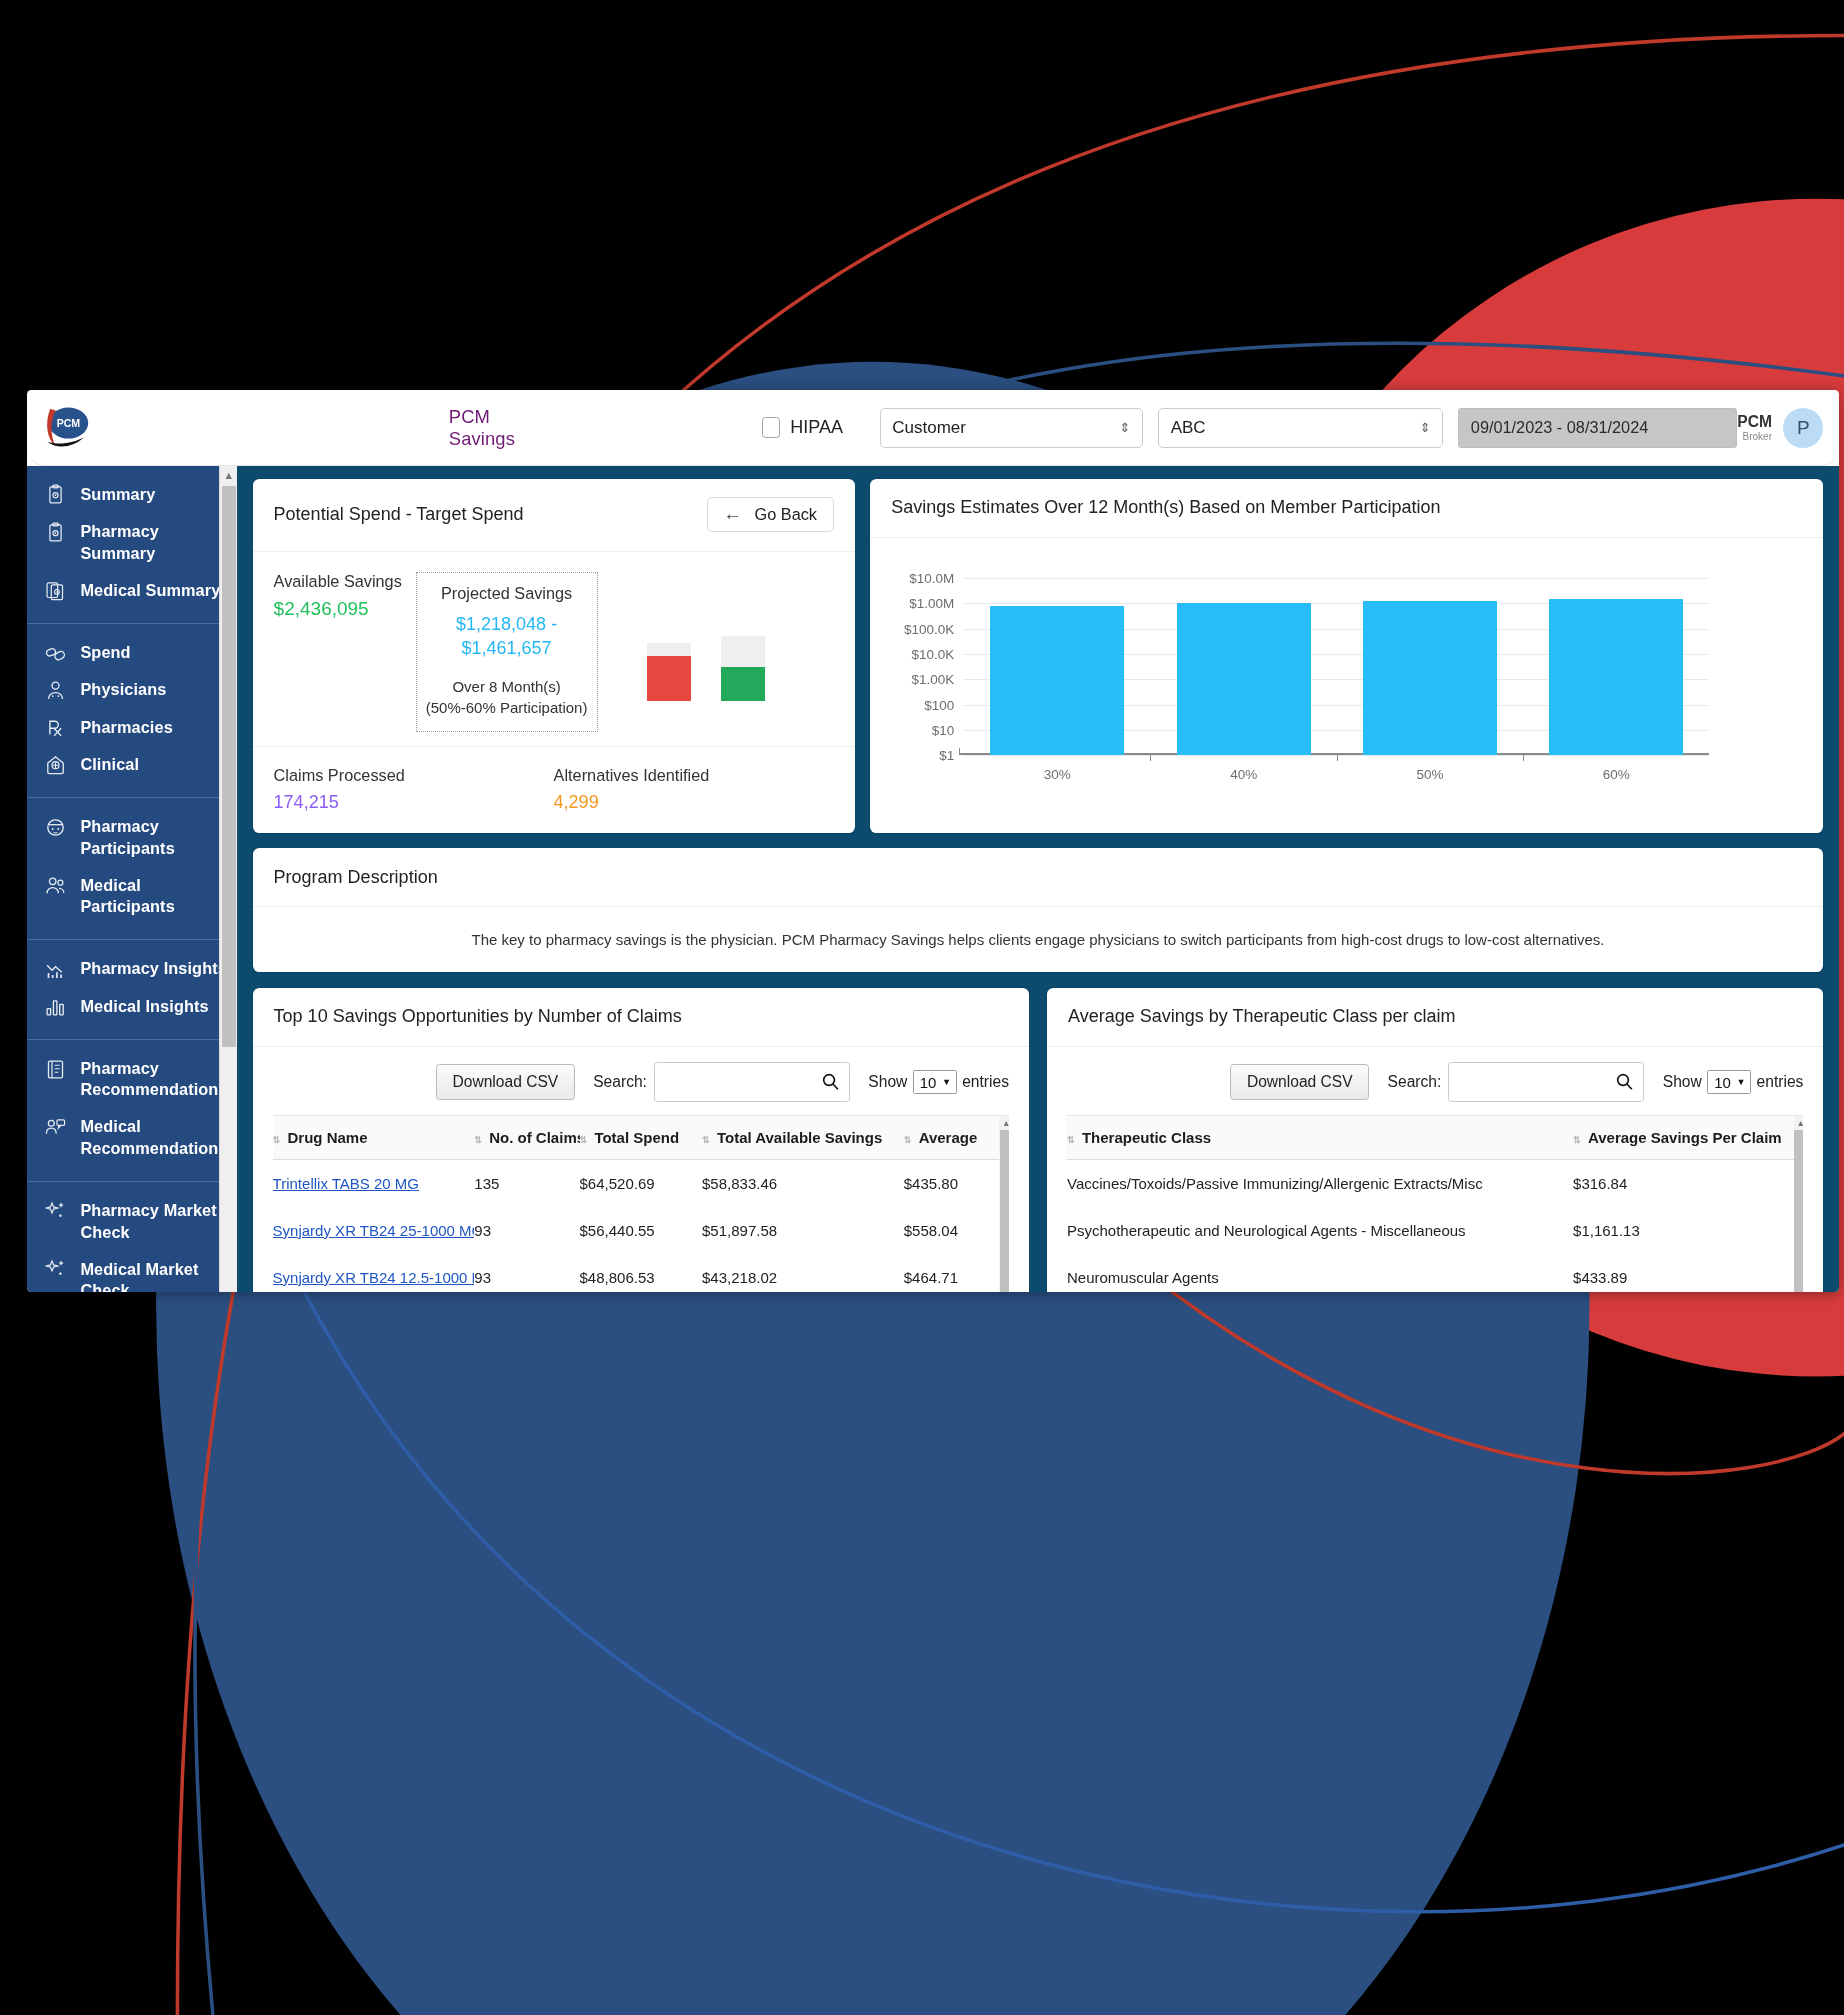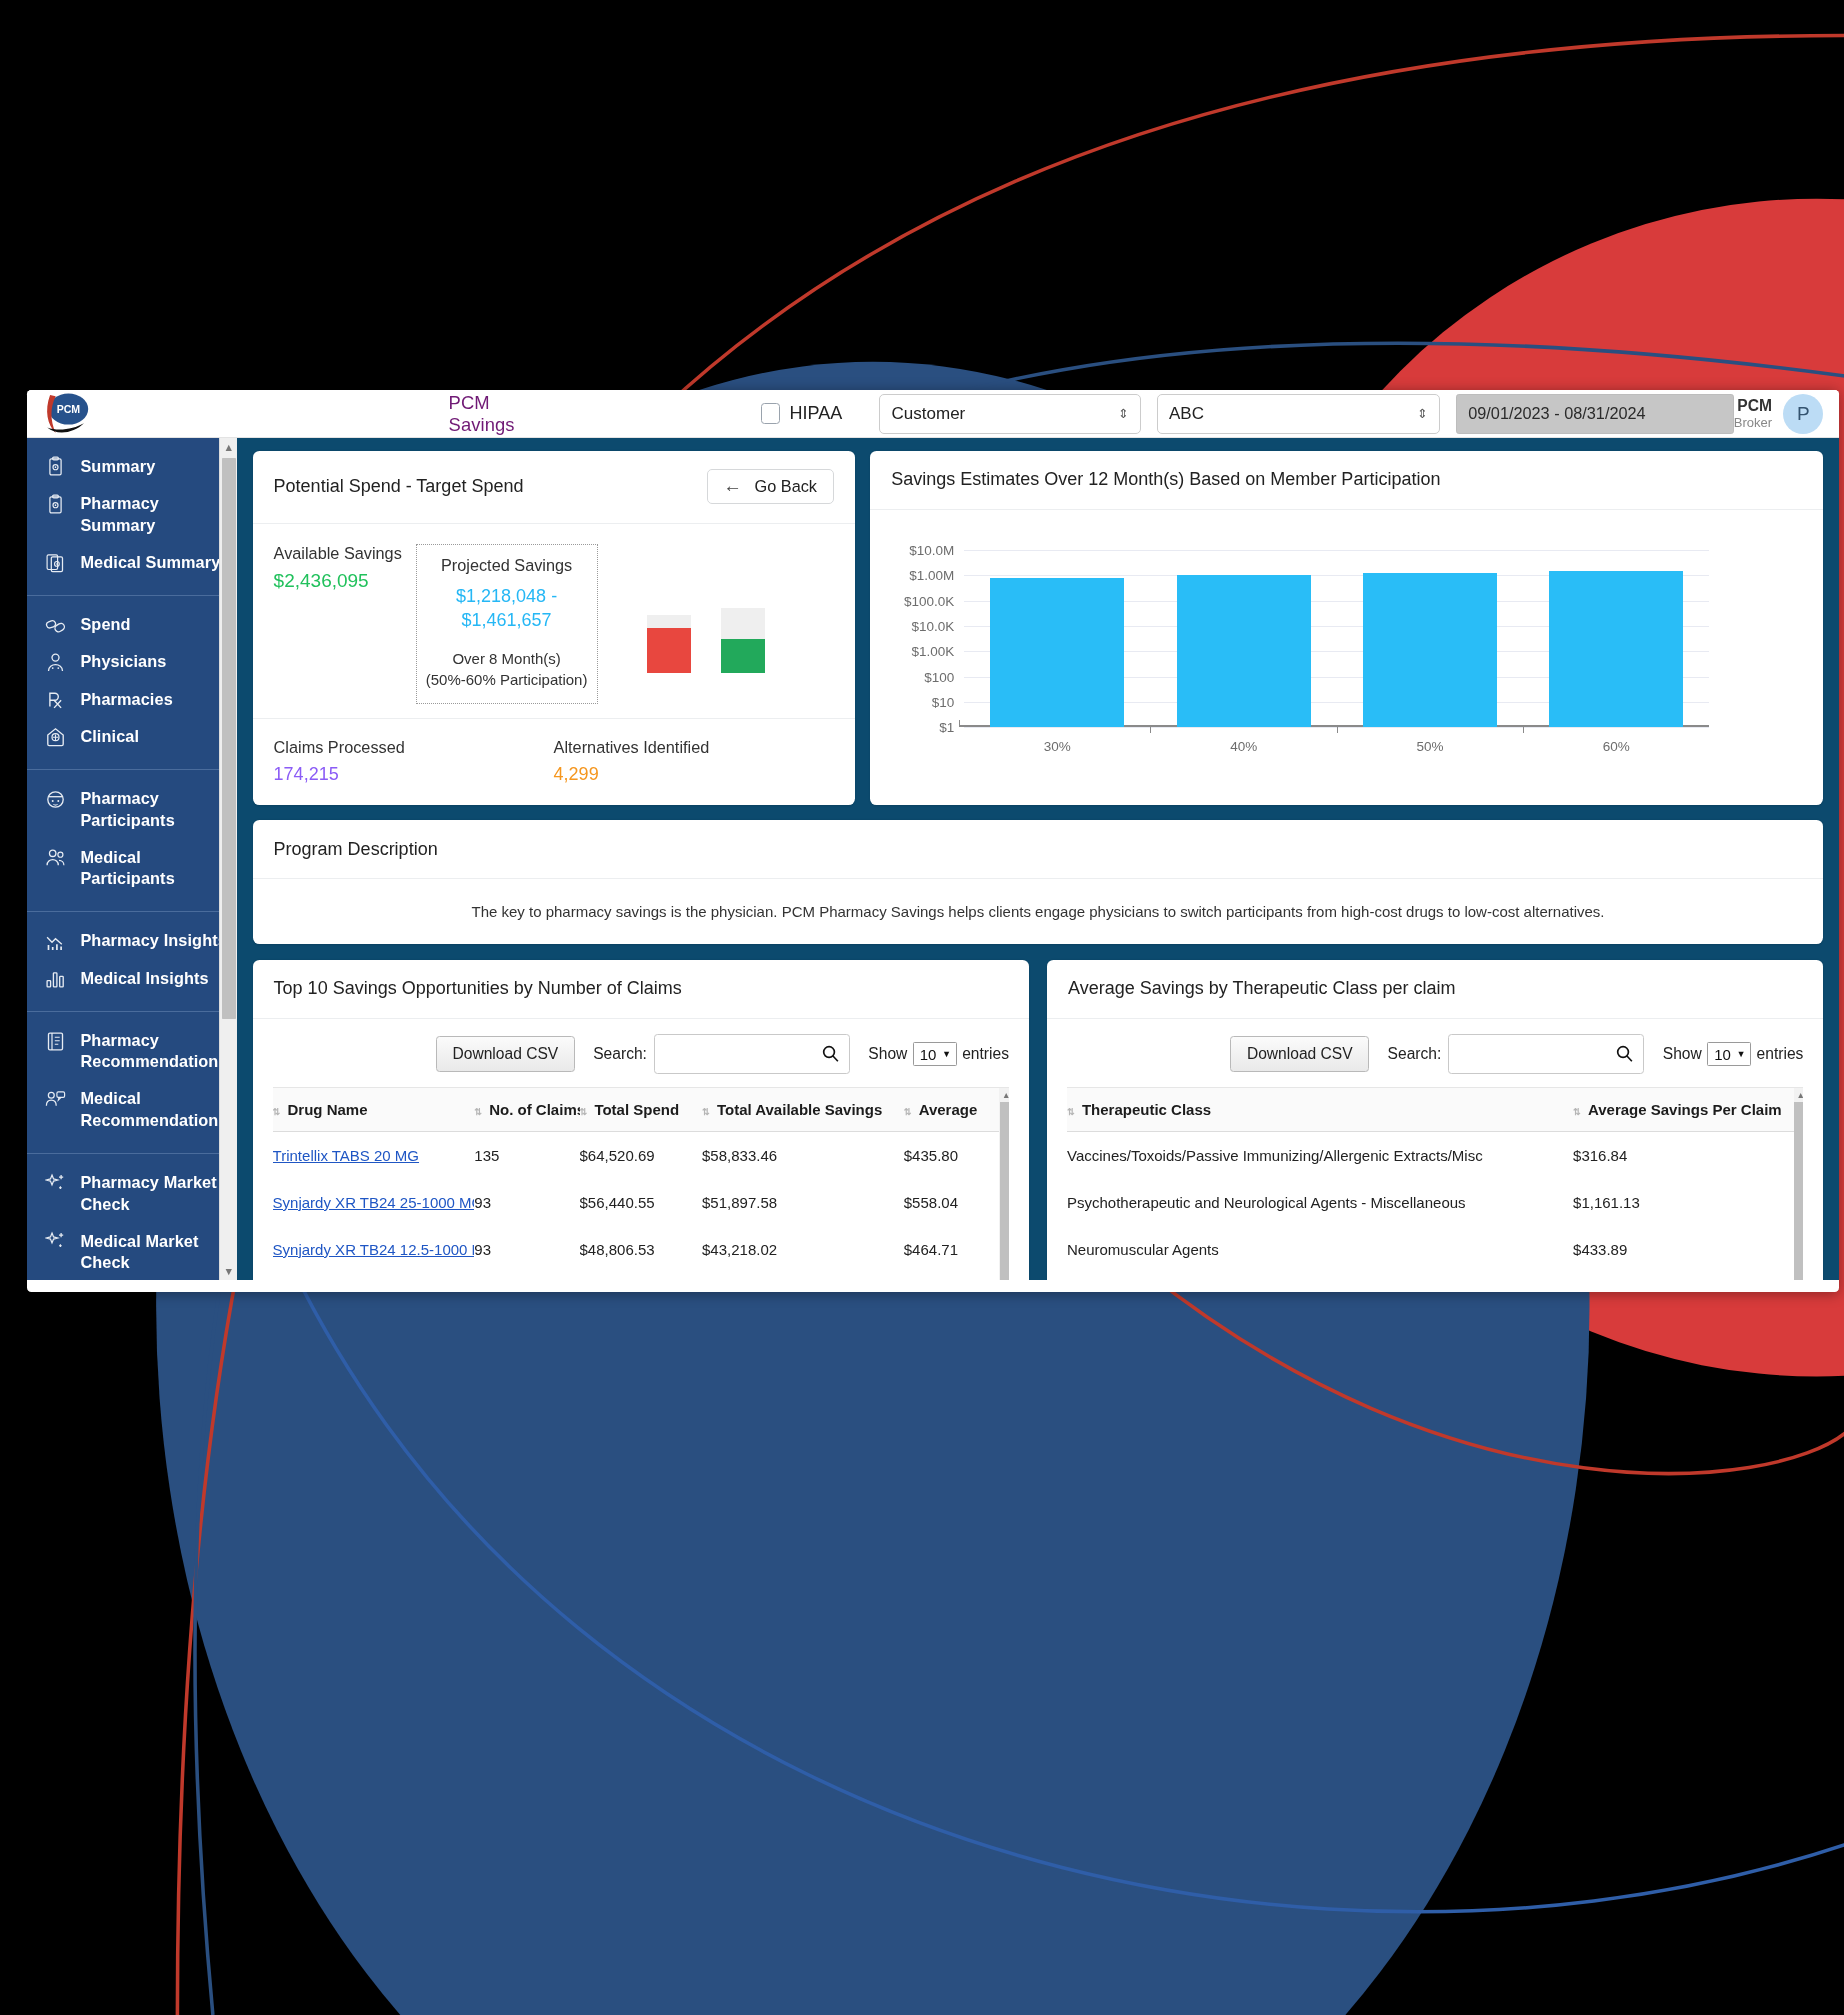--- a/index.html
+++ b/index.html
@@ -19,22 +19,22 @@
     width:1812px; height:902px;
     z-index:5;
     background:#fff;
     border-radius:4.3px;
     overflow:hidden;
     box-shadow:0 1.4px 12.8px rgba(0,0,0,.35);
   }
 
   
   .topbar {
-    height:48px; background:#fff; display:flex; align-items:center;
-    border-bottom:0.7px solid #e3e3e3; position:relative;
+    height:76px; background:#fff; display:flex; align-items:center;
+    border-bottom:0.7px solid #e3e3e3; position:relative;border-radius:18px;
   }
   .logo-wrap { width:85px; display:flex; align-items:center; justify-content:center; }
   .logo { width:48px; height:44px; }
   .app-title { font-size:18.4px; color:#701a75; margin-left:341px; letter-spacing:0.1px; }
   .hipaa-wrap { display:flex; align-items:center; gap:10px; margin-left:206px; }
   .cbox {
     width:18.4px; height:21px; border:1.4px solid #9aa3ad; border-radius:3.5px; background:#fff;
   }
   .hipaa-label { font-size:18px; color:#222; }
   .sel {
@@ -45,21 +45,21 @@
   .sel.second { margin-left:15.6px; width:298px; }
   .sel .caret { position:absolute; right:11.4px; font-size:12.8px; color:#555; line-height:.9; }
   .daterange {
     margin-left:15.6px; width:292px; height:40px; background:#c6c6c6; border:0.7px solid #bdbdbd;
     border-radius:2.8px; display:flex; align-items:center; padding:0 11.4px;
     font-size:16.3px; color:#2b2b2b;
   }
   .user-block { margin-left:auto; margin-right:15.6px; display:flex; align-items:center; gap:11.4px; }
   .user-text { text-align:right; line-height:1.25; }
   .user-name { font-size:15.6px; color:#333; font-weight:600; }
-  .user-role { font-size:13px; color:#888; }
+  .user-role { font-size:10px; color:#888; }
   .avatar {
     width:40px; height:40px; border-radius:50%; background:#bcdcf5; color:#33536f;
     display:flex; align-items:center; justify-content:center; font-size:19px;
   }
 
   
   .body-split { display:flex; height:calc(902px - 60px); }
 
   
   .sidebar {

